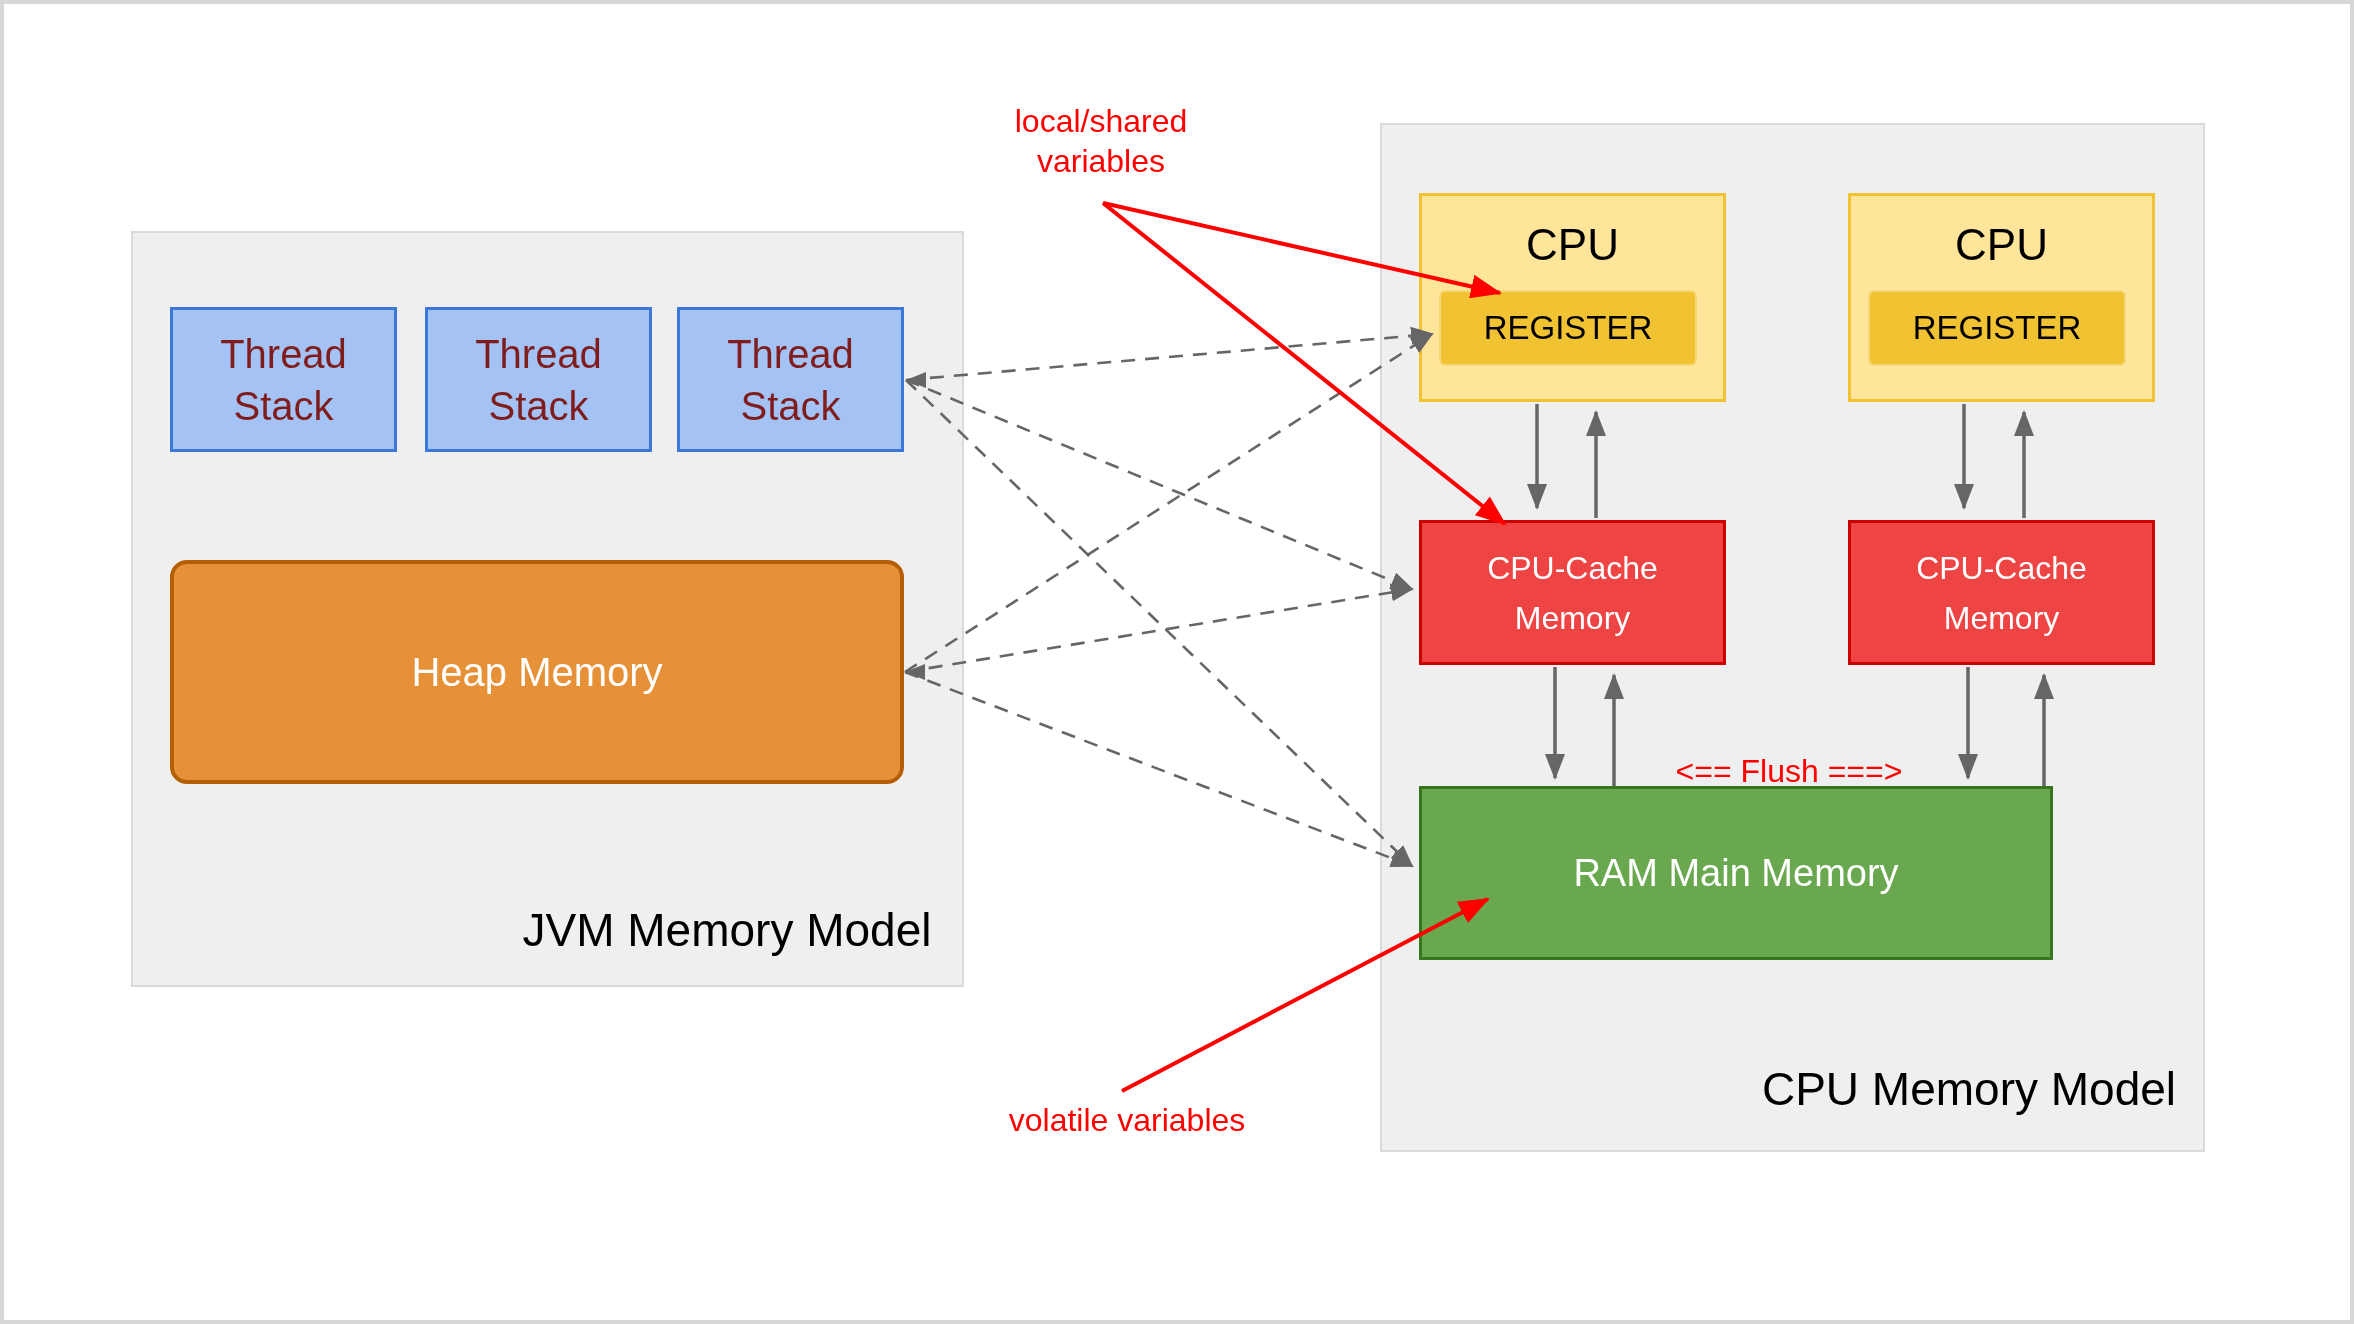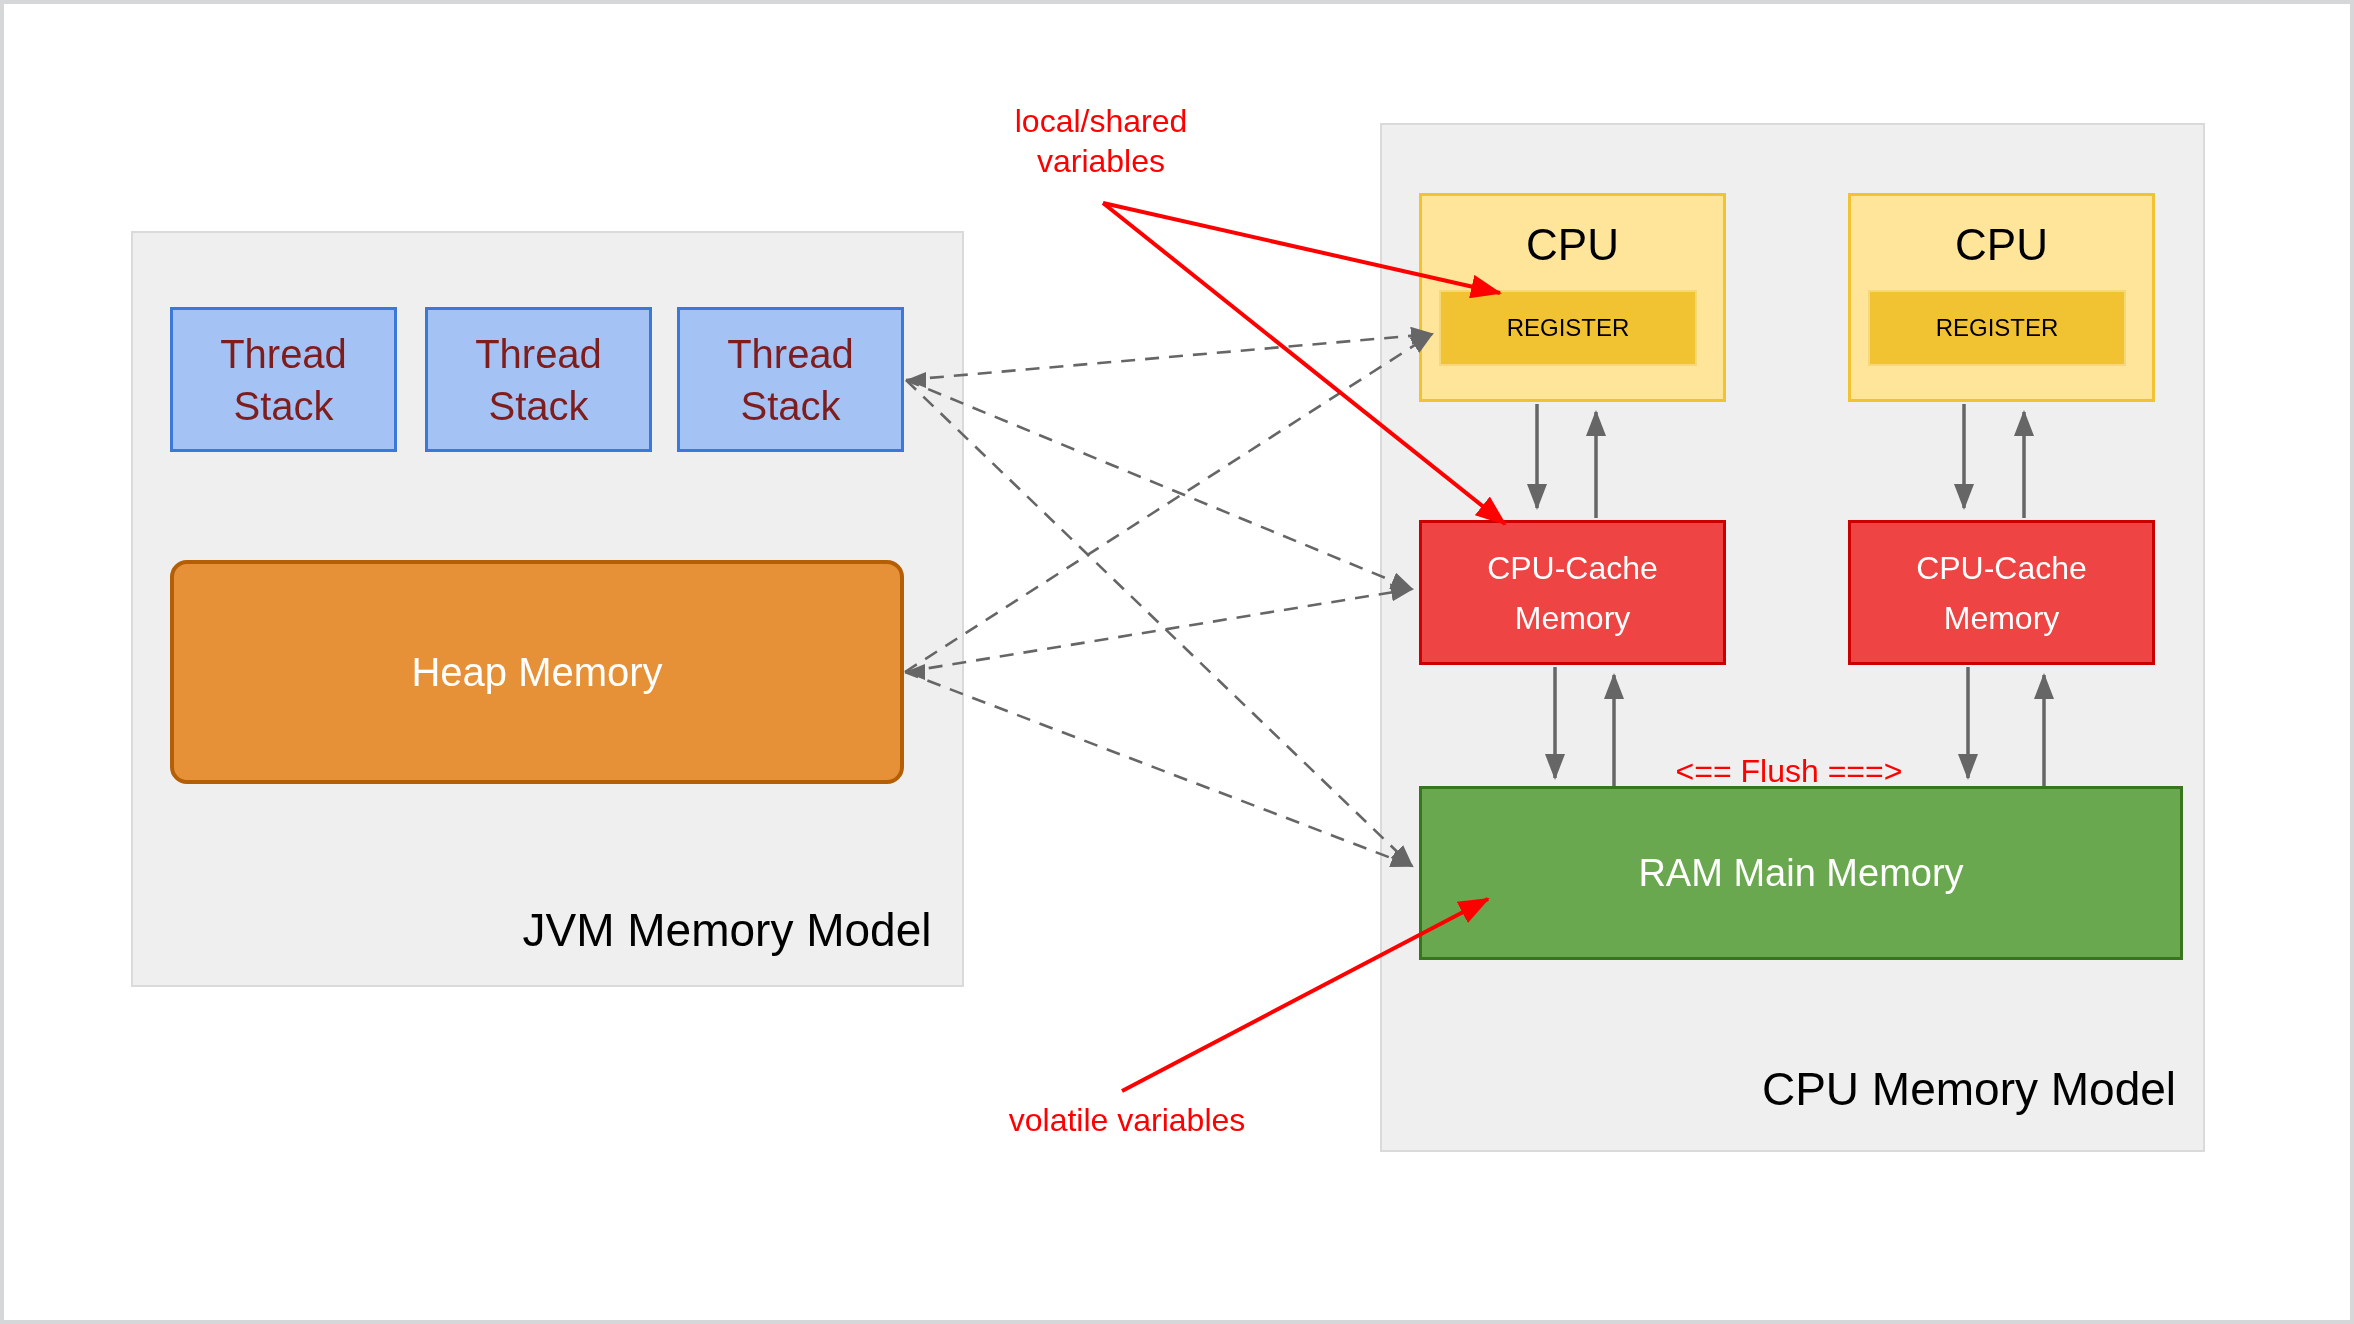--- a/index.html
+++ b/index.html
@@ -37,22 +37,22 @@
     background:#e69138;border:4px solid #b45f06;
     font-size:40px;color:#ffffff;
   }
   .cpu-box{
     background:#ffe599;border:3px solid #f1c232;
     justify-content:flex-start;
     padding-top:24px;
     font-size:44px;color:#000;
   }
   .register-box{
-    background:#f1c232;border:2px solid #f6d878;border-radius:0;
-    font-size:24px;color:#000;
+    background:#f1c232;border:2px solid #f6d878;border-radius:6px;
+    font-size:33px;color:#000;
   }
   .cache-box{
     background:#ef4444;border:3px solid #cc0000;
     font-size:32px;line-height:50px;color:#ffffff;
   }
   .ram-box{
     background:#6aa84f;border:3px solid #38761d;
     font-size:38px;color:#ffffff;
   }
   .model-title{
@@ -112,21 +112,21 @@
     <span>CPU</span>
   </div>
   <div class="box register-box" style="left:1868px;top:290px;width:258px;height:76px;">
     <span>REGISTER</span>
   </div>
   <div class="box cache-box" style="left:1848px;top:520px;width:307px;height:145px;">
     <span>CPU-Cache</span>
     <span>Memory</span>
   </div>
 
-  <div class="box ram-box" style="left:1419px;top:786px;width:764px;height:174px;">
+  <div class="box ram-box" style="left:1419px;top:786px;width:634px;height:174px;">
     <span>RAM Main Memory</span>
   </div>
 
   <div class="model-title" style="left:1969px;top:1089px;">CPU Memory Model</div>
 
   <div class="annotation" style="left:1101px;top:141px;">
     <span style="display:block">local/shared</span>
     <span style="display:block">variables</span>
   </div>
   <div class="annotation" style="left:1789px;top:742px;margin-top:29px;">&lt;== Flush ===&gt;</div>

